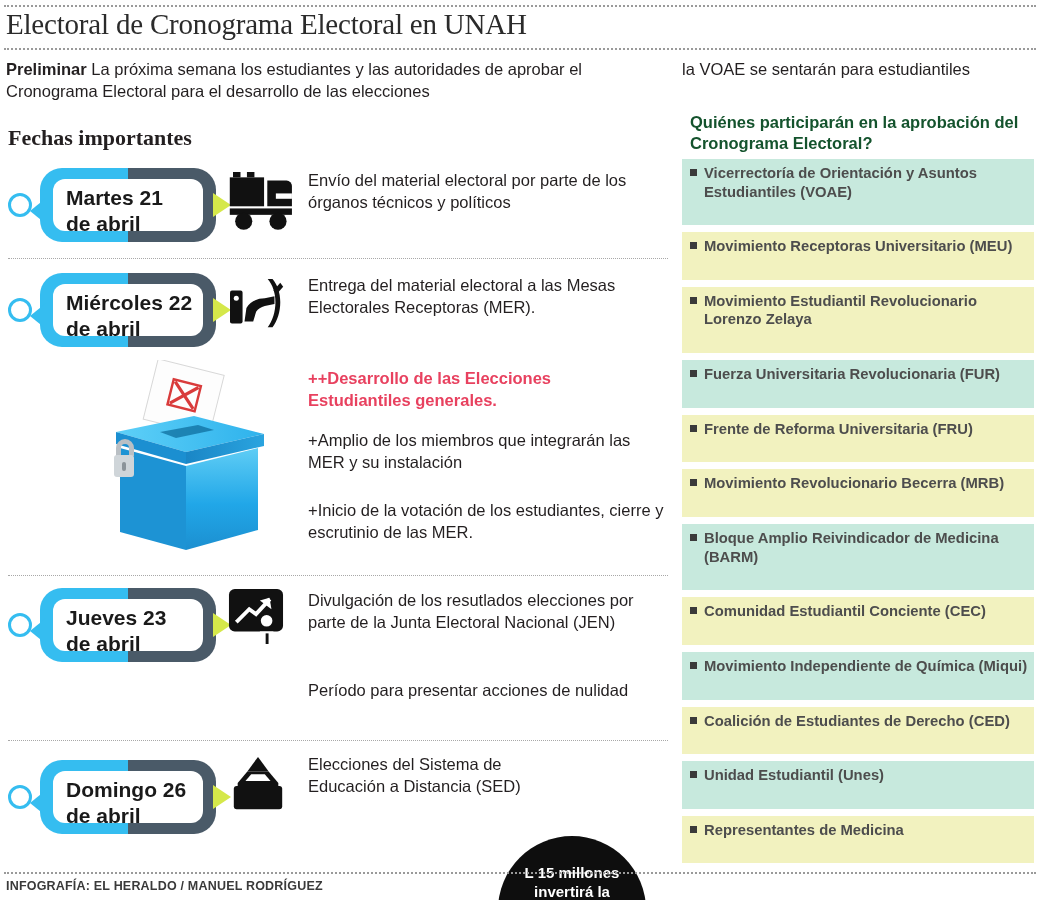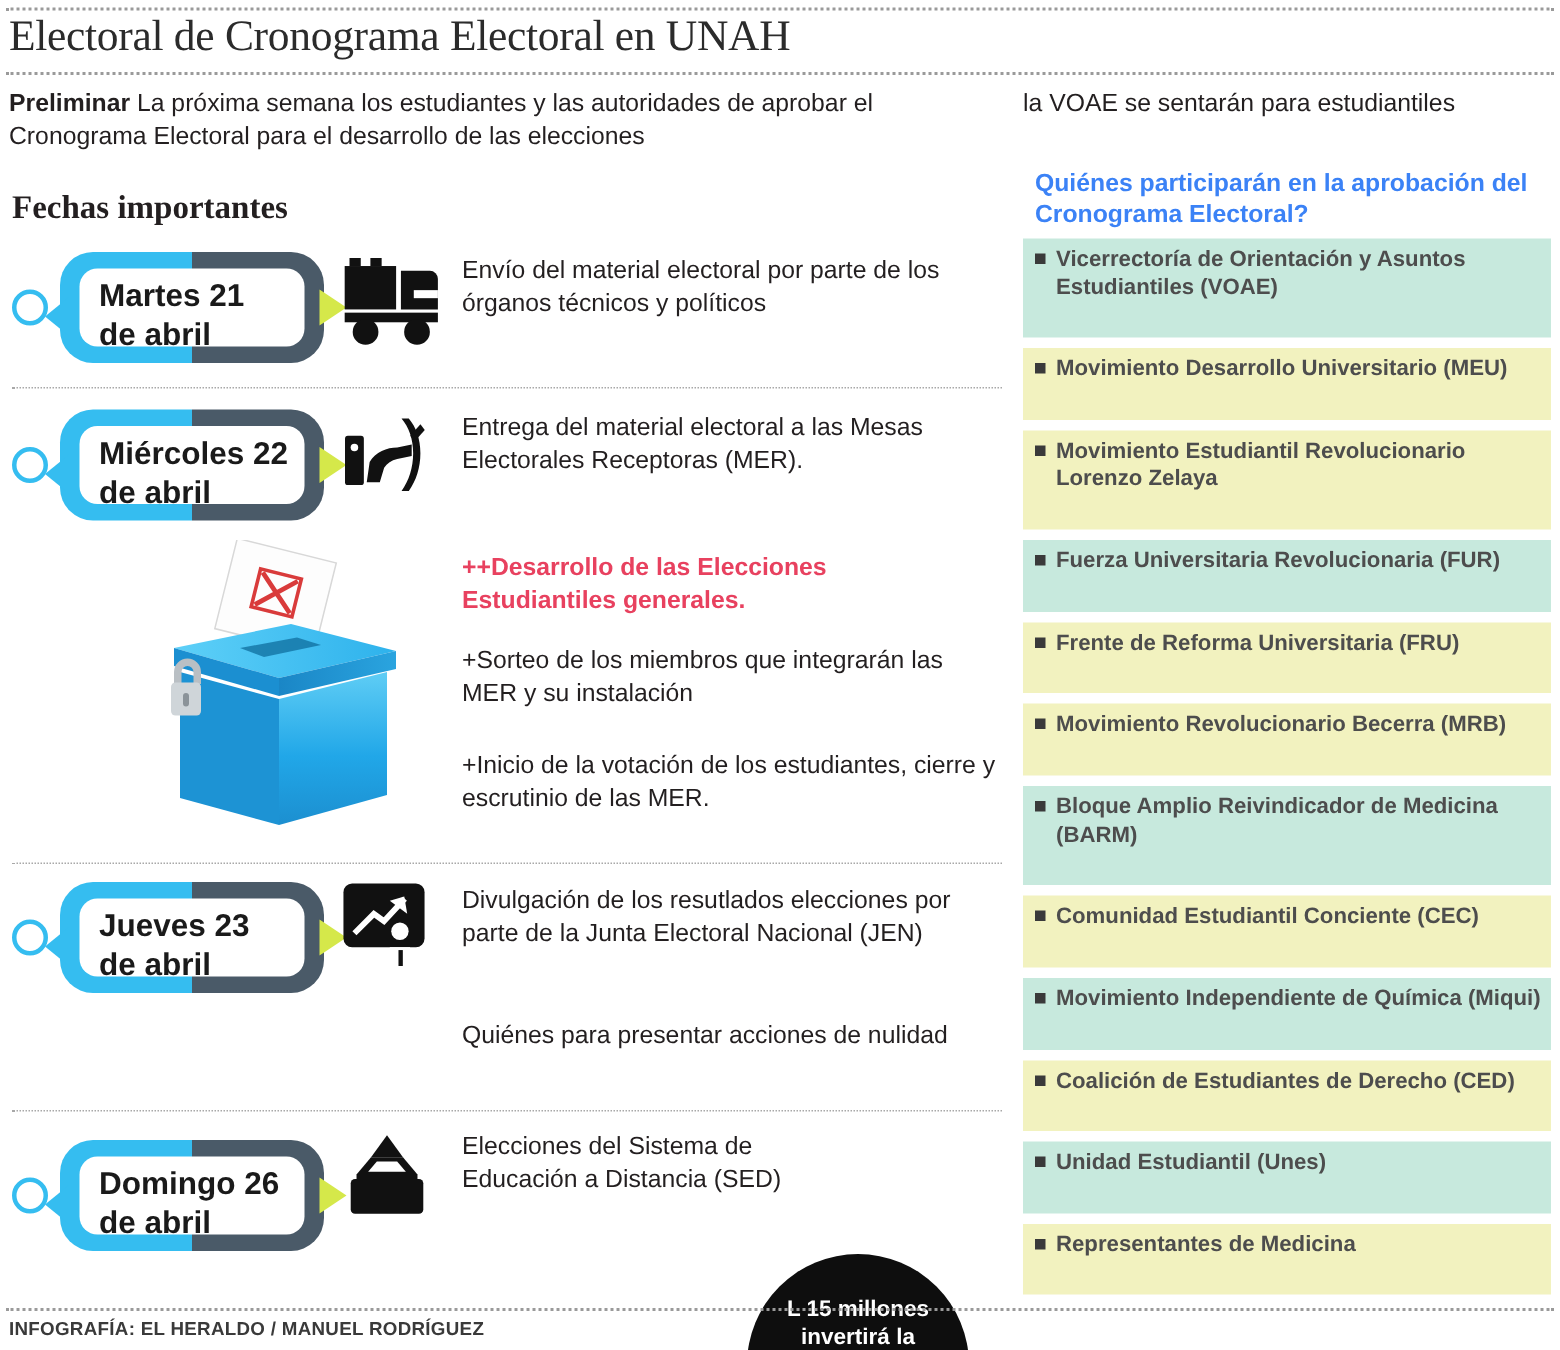--- a/index.html
+++ b/index.html
@@ -119,21 +119,21 @@
     display: flex; align-items: center; justify-content: center;
   }
   .money span {
     display: block; width: 120px; text-align: center; color: #fff;
     font-size: 15px; font-weight: 700; line-height: 1.22;
   }
 
   
   .right-col { position: absolute; left: 682px; top: 112px; width: 352px; }
   .q-title {
-    font-size: 16.5px; font-weight: 700; line-height: 1.3; color: #3b82f6;
+    font-size: 16.5px; font-weight: 700; line-height: 1.3; color: #14532d;
     margin-left: 8px; margin-bottom: 4px;
   }
   .org {
     position: relative; padding: 5px 6px 24px 22px;
     font-size: 14.8px; line-height: 1.26; color: #4d4d4d; font-weight: 600;
     margin-bottom: 7px;
   }
   .org::before {
     content: ""; position: absolute; left: 8px; top: 10px;
     width: 7px; height: 7px; background: #3a3a3a;
@@ -252,21 +252,21 @@
         <polygon points="34,88 100,106 100,190 34,172" fill="#1d93d4"></polygon>
         <polygon points="100,106 172,88 172,170 100,190" fill="url(#bxFront)"></polygon>
 
         <path d="M30 88 a9 9 0 0 1 18 0 v8 h-5 v-8 a4 4 0 0 0 -8 0 v8 h-5 z" fill="#b9bfc4"></path>
         <rect x="28" y="95" width="20" height="22" rx="3" fill="#cfd5d9"></rect>
         <rect x="36" y="102" width="4" height="9" rx="2" fill="#8b9399"></rect>
       </svg>
     </div>
 
     <div class="mid-red">++Desarrollo de las Elecciones Estudiantiles generales.</div>
-    <div class="mid-p1">+Sorteo de los miembros que integrarán las MER y su instalación</div>
+    <div class="mid-p1">+Amplio de los miembros que integrarán las MER y su instalación</div>
     <div class="mid-p2">+Inicio de la votación de los estudiantes, cierre y escrutinio de las MER.</div>
 
     <div class="dotrule thin sep" style="top:465px"></div>
 
     <div class="trow" style="top:478px">
       <div class="badge">
         <div class="shellL"></div>
         <div class="shellR"></div>
         <div class="inner"></div>
         <div class="ring"></div>
@@ -281,21 +281,21 @@
           <path d="M10 34 L22 22 L29 27 L42 13" stroke="#fff" stroke-width="4" fill="none" stroke-linecap="square"></path>
           <polygon points="43,10 45,22 33,13" fill="#fff"></polygon>
           <circle cx="40" cy="34" r="6" fill="#fff"></circle>
           <path d="M33 45 h14 v12 h-14 z" fill="#fff"></path>
           <rect x="39" y="47" width="3" height="11" fill="#111"></rect>
         </svg>
       </div>
       <div class="tdesc">Divulgación de los resutlados elecciones por parte de la Junta Electoral Nacional (JEN)</div>
     </div>
 
-    <div class="extra-note">Quiénes para presentar acciones de nulidad</div>
+    <div class="extra-note">Período para presentar acciones de nulidad</div>
 
     <div class="dotrule thin sep" style="top:630px"></div>
 
     <div class="trow" style="top:650px">
       <div class="badge">
         <div class="shellL"></div>
         <div class="shellR"></div>
         <div class="inner"></div>
         <div class="ring"></div>
         <div class="stem"></div>
@@ -316,21 +316,21 @@
 
     <div class="money">
       <span>L 15 millones invertirá la UNAH para el proceso electoral</span>
     </div>
   </div>
 
   <div class="right-col">
     <div class="q-title">Quiénes participarán en la aprobación del Cronograma Electoral?</div>
     <div id="org-list">
         <div class="org teal">Vicerrectoría de Orientación y Asuntos Estudiantiles (VOAE)</div>
-        <div class="org yellow">Movimiento Desarrollo Universitario (MEU)</div>
+        <div class="org yellow">Movimiento Receptoras Universitario (MEU)</div>
         <div class="org yellow">Movimiento Estudiantil Revolucionario Lorenzo Zelaya</div>
         <div class="org teal">Fuerza Universitaria Revolucionaria (FUR)</div>
         <div class="org yellow">Frente de Reforma Universitaria (FRU)</div>
         <div class="org yellow">Movimiento Revolucionario Becerra (MRB)</div>
         <div class="org teal">Bloque Amplio Reivindicador de Medicina (BARM)</div>
         <div class="org yellow">Comunidad Estudiantil Conciente (CEC)</div>
         <div class="org teal">Movimiento Independiente de Química (Miqui)</div>
         <div class="org yellow">Coalición de Estudiantes de Derecho (CED)</div>
         <div class="org teal">Unidad Estudiantil (Unes)</div>
         <div class="org yellow">Representantes de Medicina</div>

